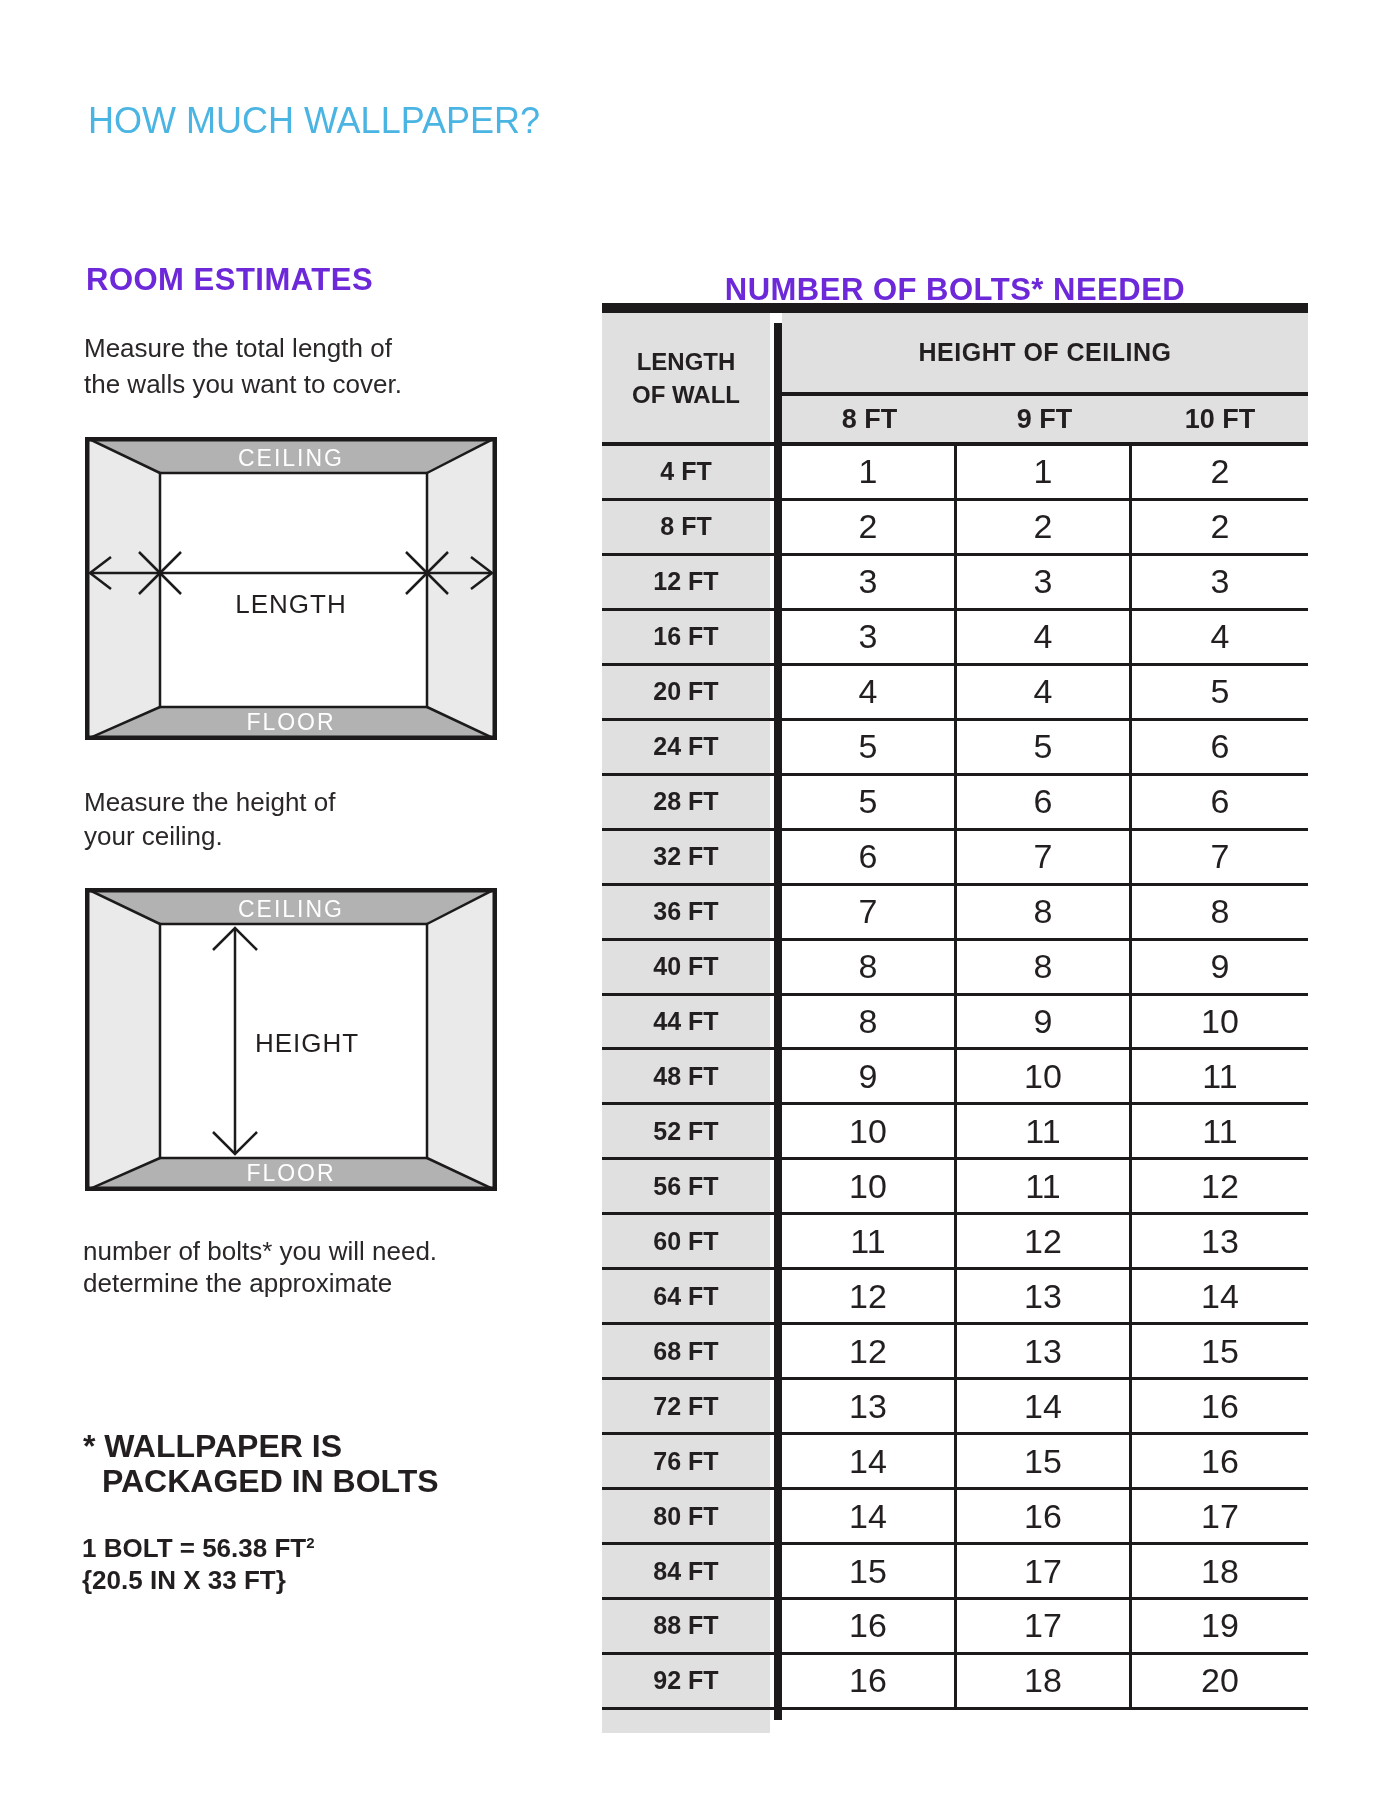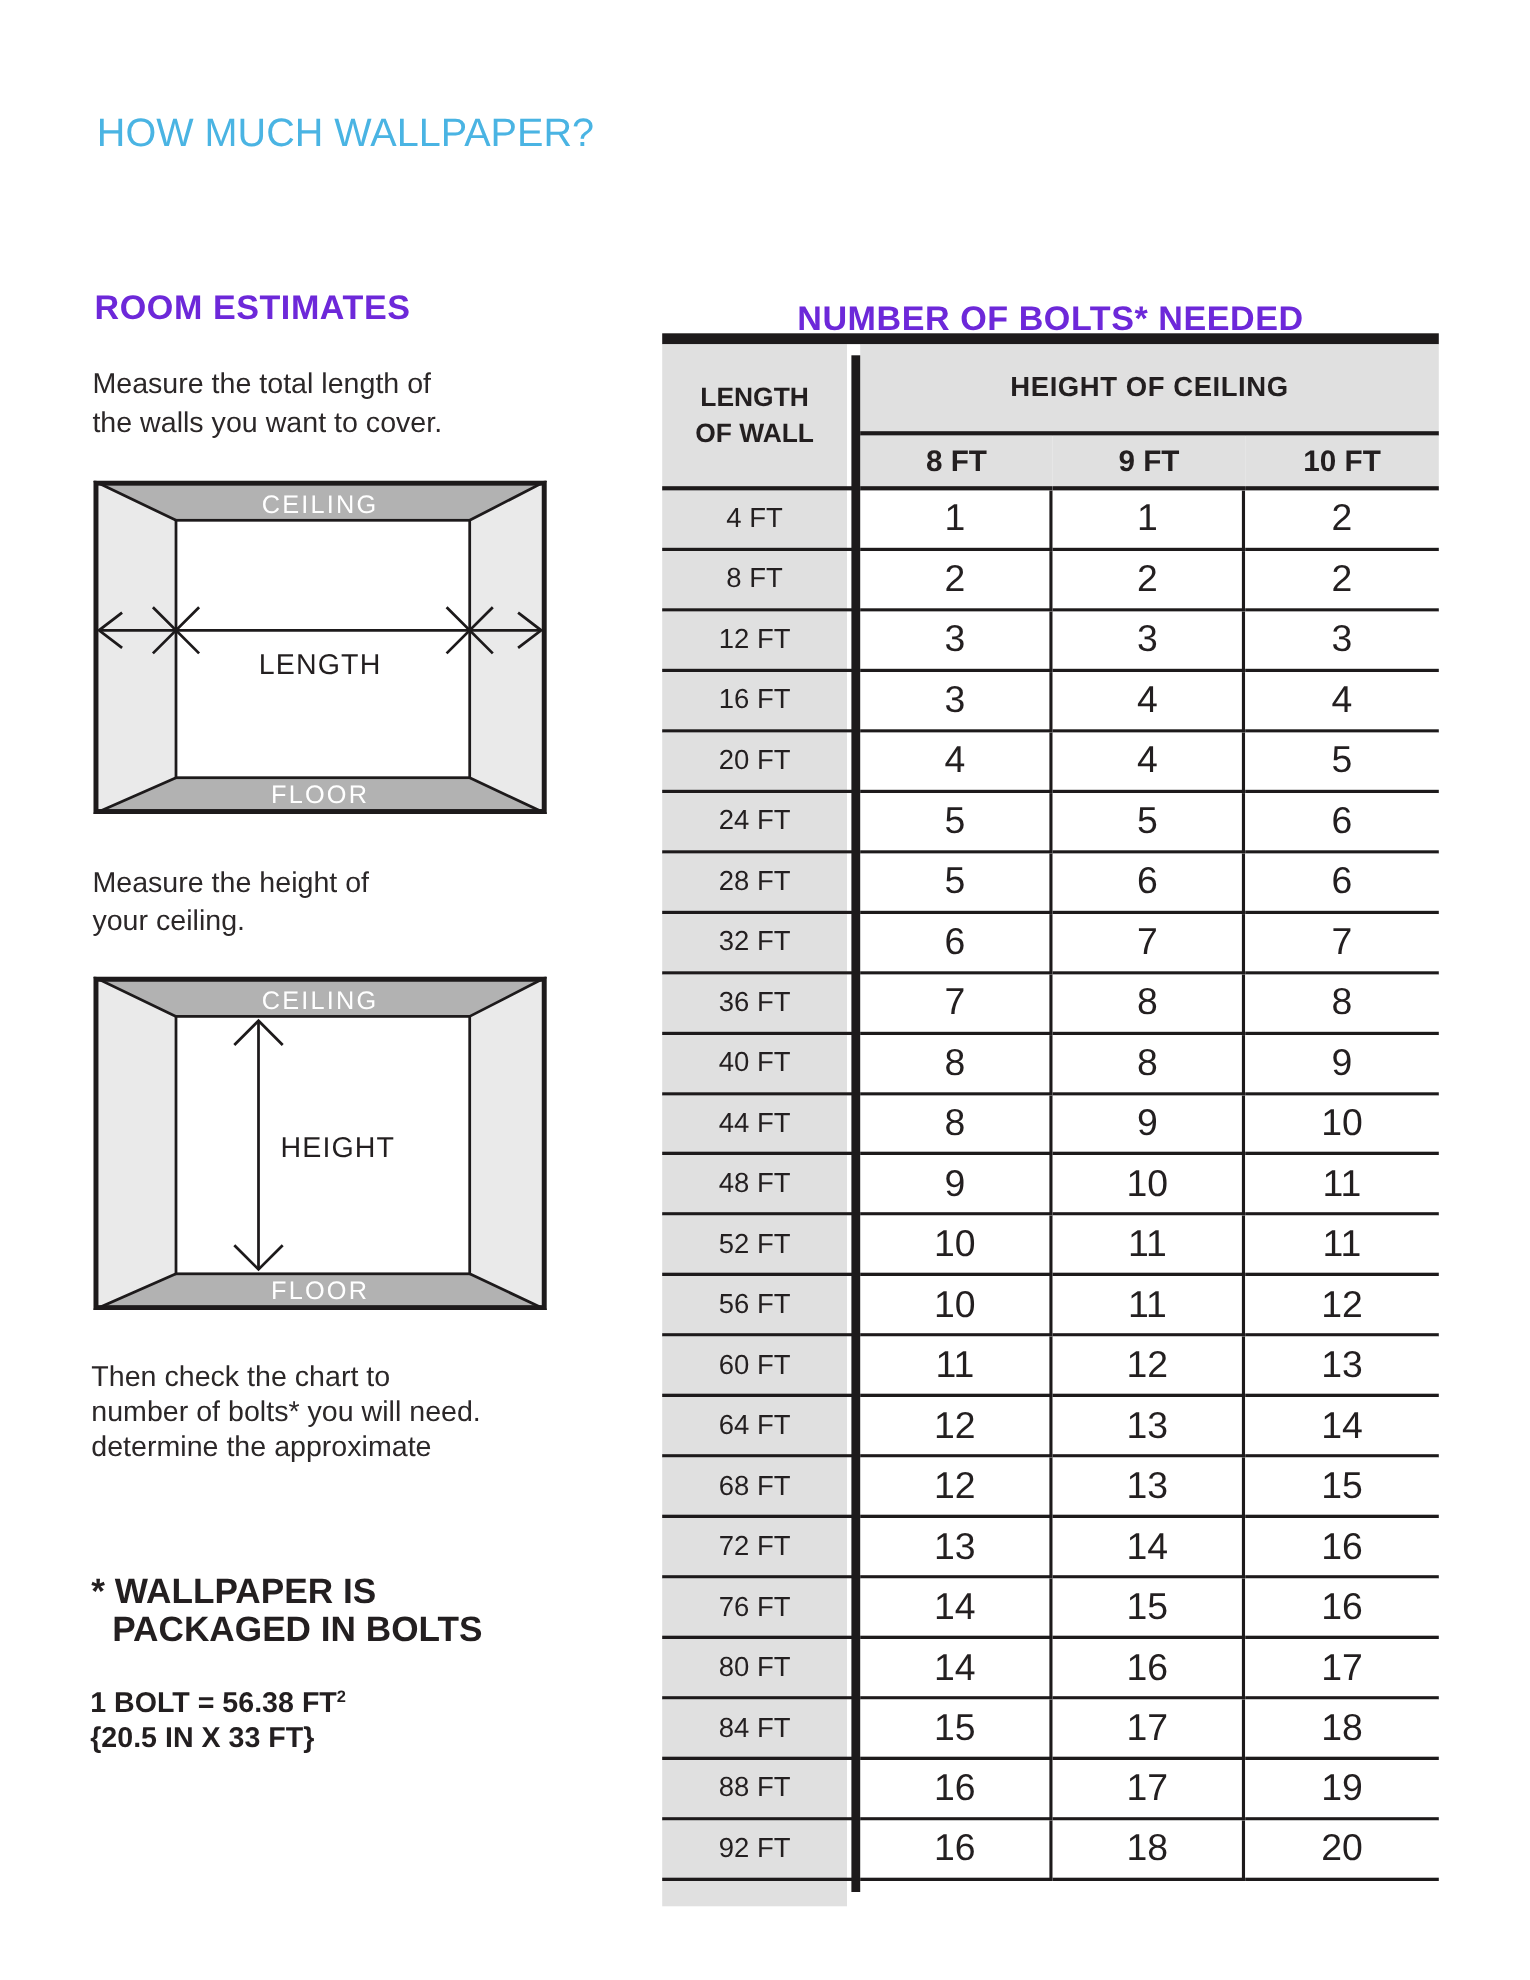--- a/index.html
+++ b/index.html
@@ -58,21 +58,21 @@
     grid-column:3/6;grid-row:1;
     border-bottom:4px solid #1d1a1b;
     font-size:25px;font-weight:bold;letter-spacing:0.5px;
   }
   .subhead{
     grid-row:2;border-bottom:4px solid #1d1a1b;
     font-size:27px;font-weight:bold;
   }
   .rlabel{
     background:#e0e0e0;border-bottom:3px solid #1d1a1b;
-    font-size:25px;font-weight:normal;
+    font-size:25px;font-weight:bold;
   }
   .gapcell{background:#fff;border-bottom:3px solid #1d1a1b;}
   .val{
     background:#fff;border-bottom:3px solid #1d1a1b;
     font-size:34px;font-weight:normal;
   }
   .val.vline{border-right:3px solid #1d1a1b;}
   .vdivider{
     position:absolute;left:172px;top:10px;width:8px;height:1397px;
     background:#1d1a1b;
@@ -132,21 +132,20 @@
   <text x="206" y="293" text-anchor="middle" fill="#ffffff" font-size="23" letter-spacing="2">FLOOR</text>
   <g stroke="#1d1a1b" stroke-width="2.5" fill="none">
     <path d="M150,40 L150,266"></path>
     <path d="M128,62 L150,40 L172,62"></path>
     <path d="M128,244 L150,266 L172,244"></path>
   </g>
   <text x="170" y="164" text-anchor="start" fill="#231f20" font-size="26" letter-spacing="1">HEIGHT</text>
 </svg>
 
 <div class="abs body-text para3">
-  <div>Then check the chart to</div>
   <div>number of bolts* you will need.</div>
   <div>determine the approximate</div>
 </div>
 
 <div class="abs note note1">
   <div>* WALLPAPER IS</div>
   <div class="indent">PACKAGED IN BOLTS</div>
 </div>
 
 <div class="abs note note2">

